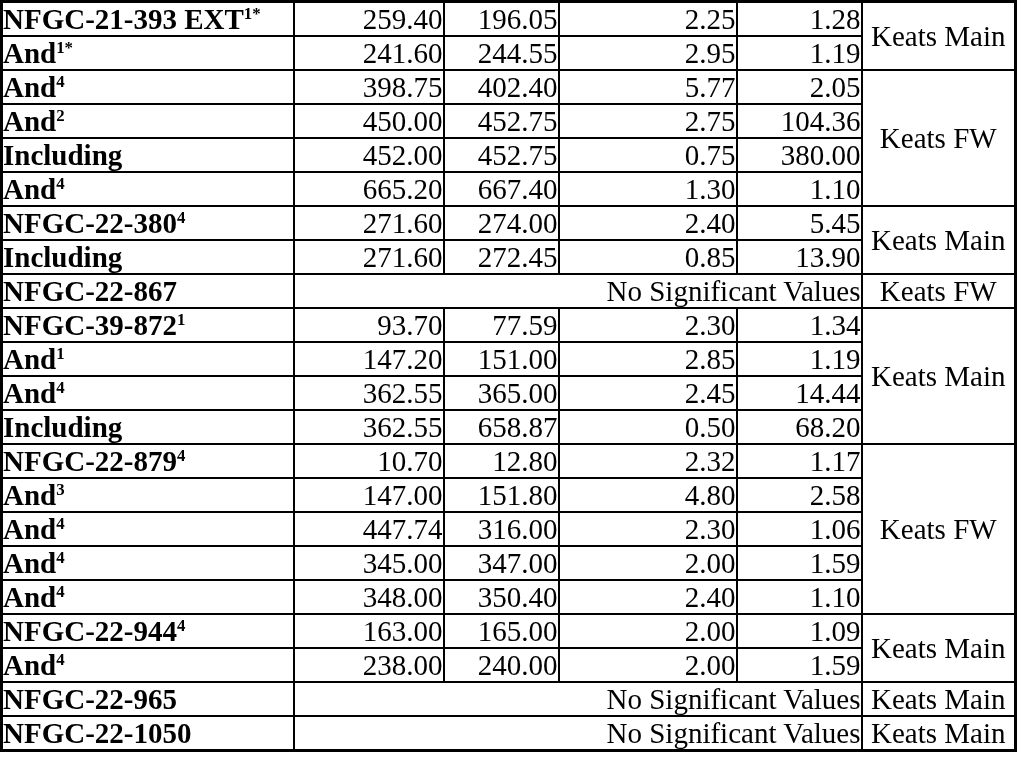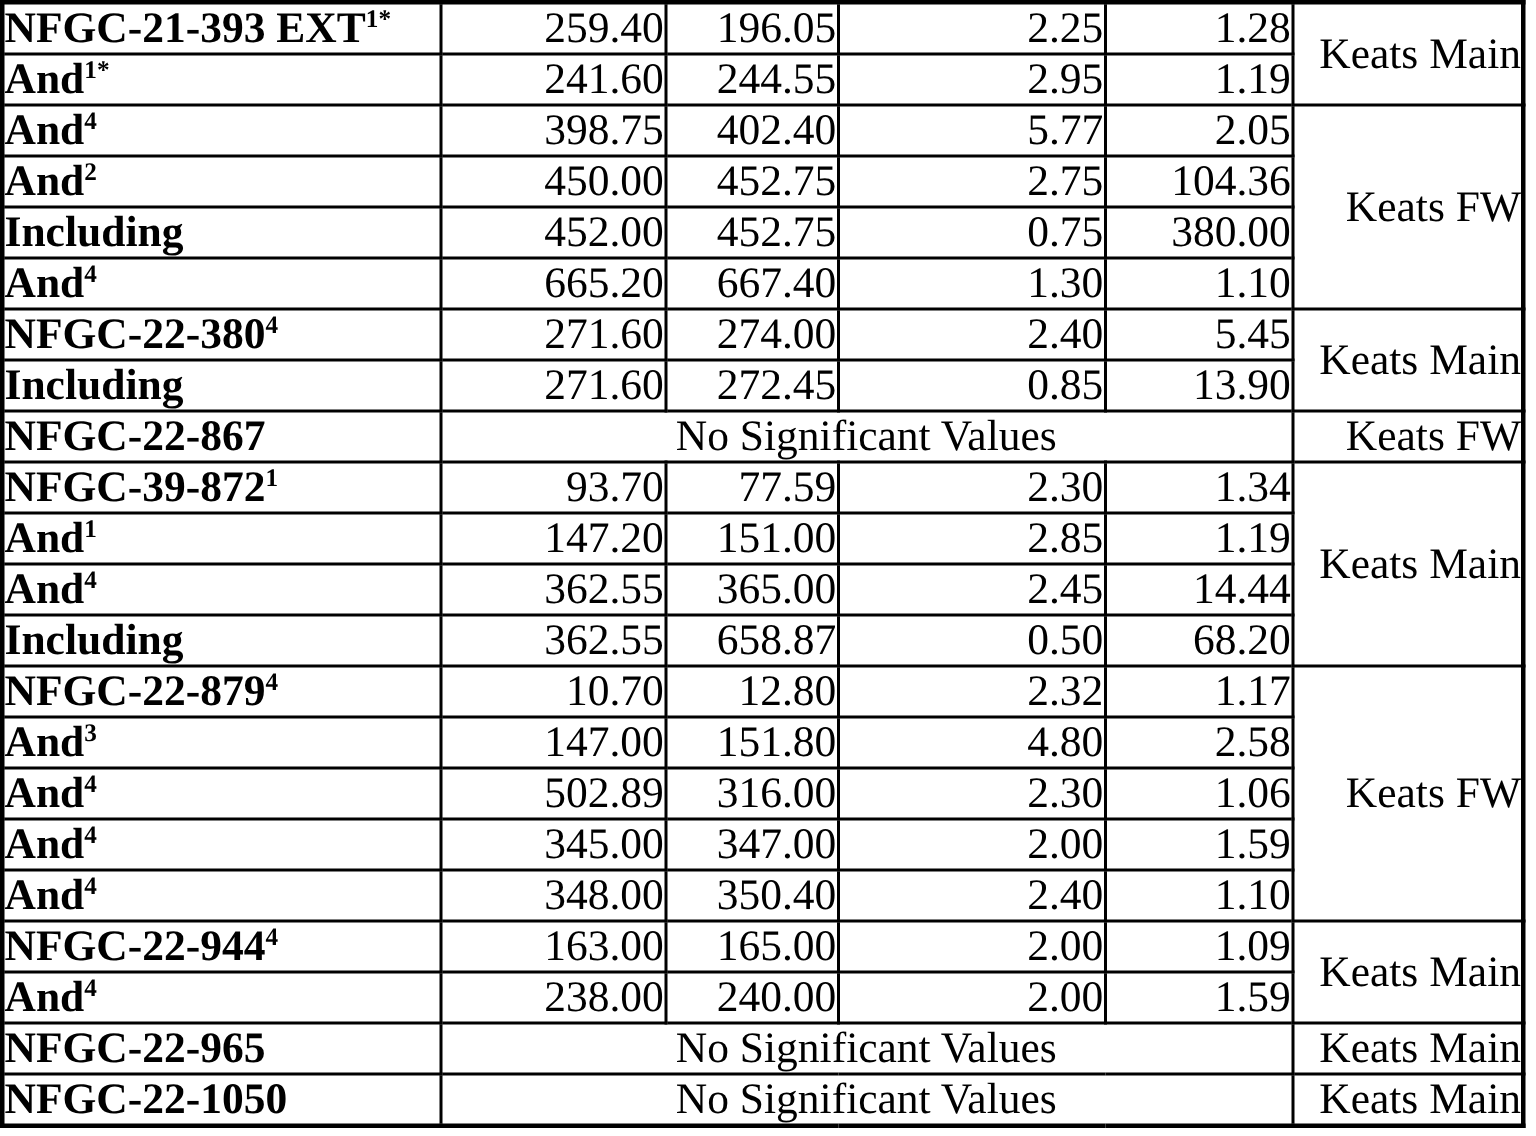--- a/index.html
+++ b/index.html
@@ -34,24 +34,24 @@
     font-weight: bold;
     text-align: left;
     padding-left: 10px;
     margin-left: 44px;
   }
   td.num {
     text-align: right;
     padding-right: 14px;
   }
   td.novals {
+    text-align: right;
+  }
+  td.zone {
     text-align: center;
-  }
-  td.zone {
-    text-align: right;
   }
   sup.hsup {
     font-size: 0.58em;
     vertical-align: baseline;
     position: relative;
     top: -0.55em;
   }
 </style>
 </head>
 <body>
@@ -169,21 +169,21 @@
       </tr>
       <tr>
         <td class="hole"><span>And</span><sup class="hsup">3</sup></td>
         <td class="num">147.00</td>
         <td class="num">151.80</td>
         <td class="num">4.80</td>
         <td class="num">2.58</td>
       </tr>
       <tr>
         <td class="hole"><span>And</span><sup class="hsup">4</sup></td>
-        <td class="num">502.89</td>
+        <td class="num">447.74</td>
         <td class="num">316.00</td>
         <td class="num">2.30</td>
         <td class="num">1.06</td>
       </tr>
       <tr>
         <td class="hole"><span>And</span><sup class="hsup">4</sup></td>
         <td class="num">345.00</td>
         <td class="num">347.00</td>
         <td class="num">2.00</td>
         <td class="num">1.59</td>

